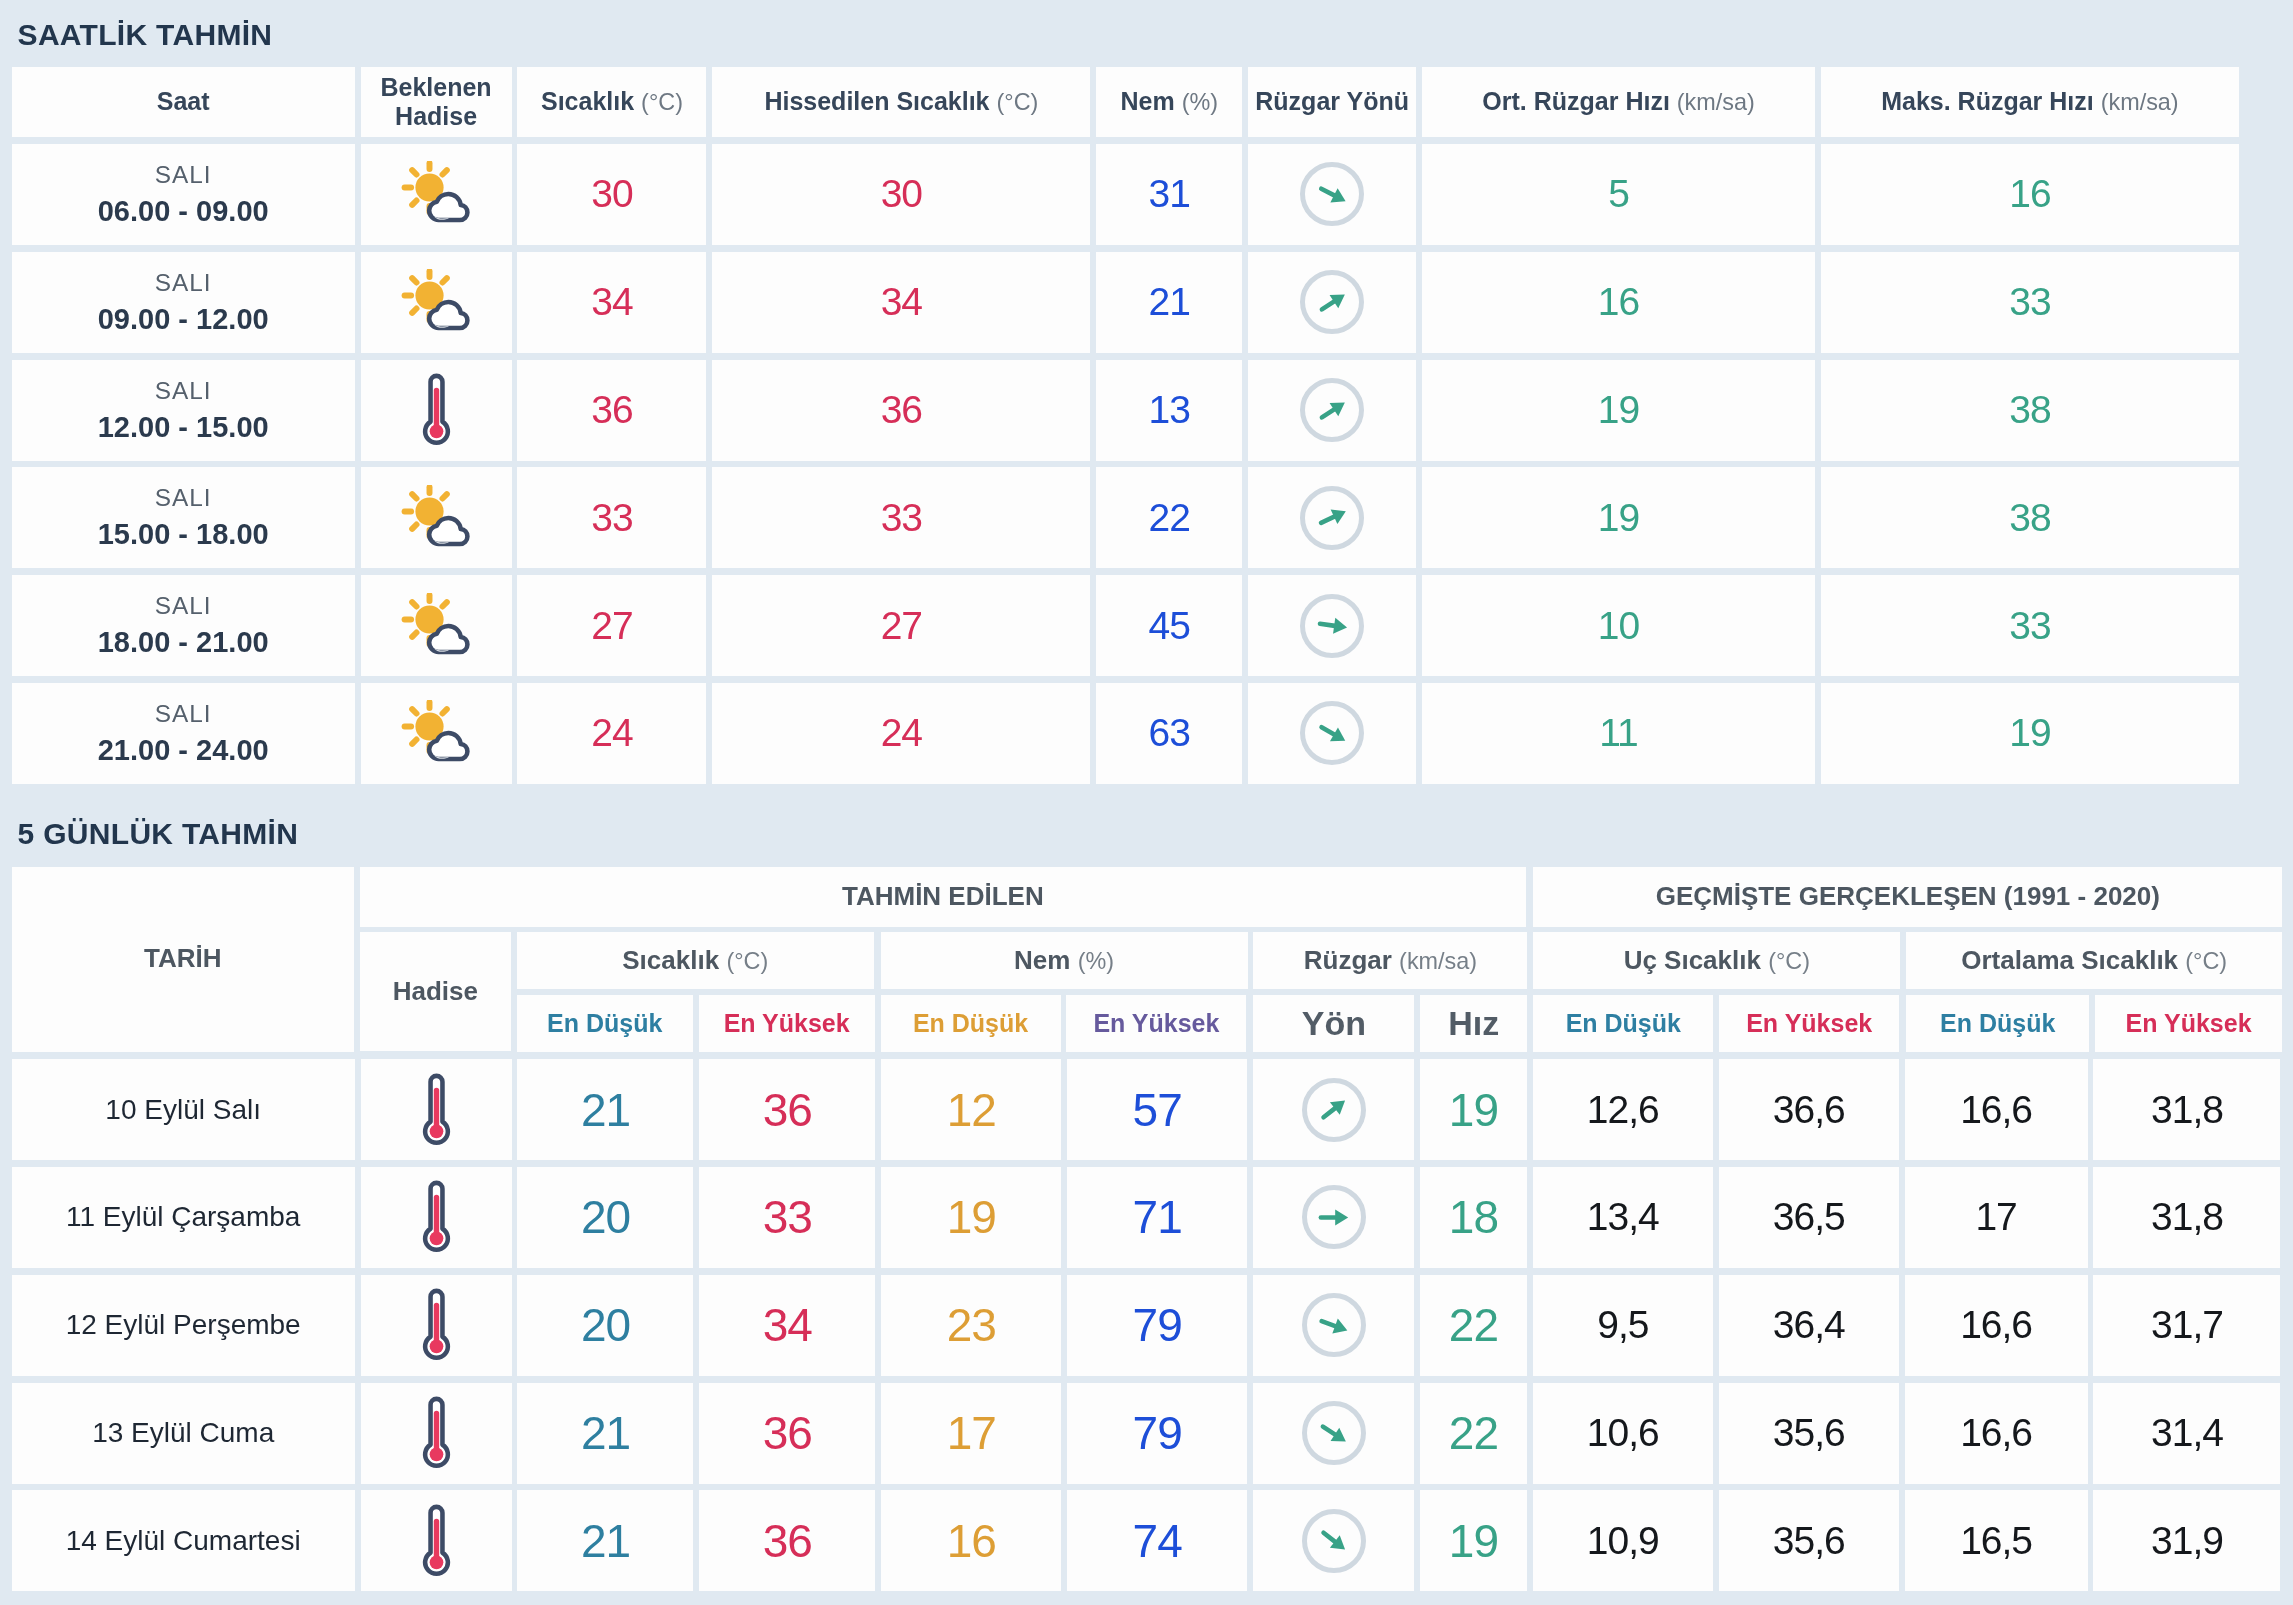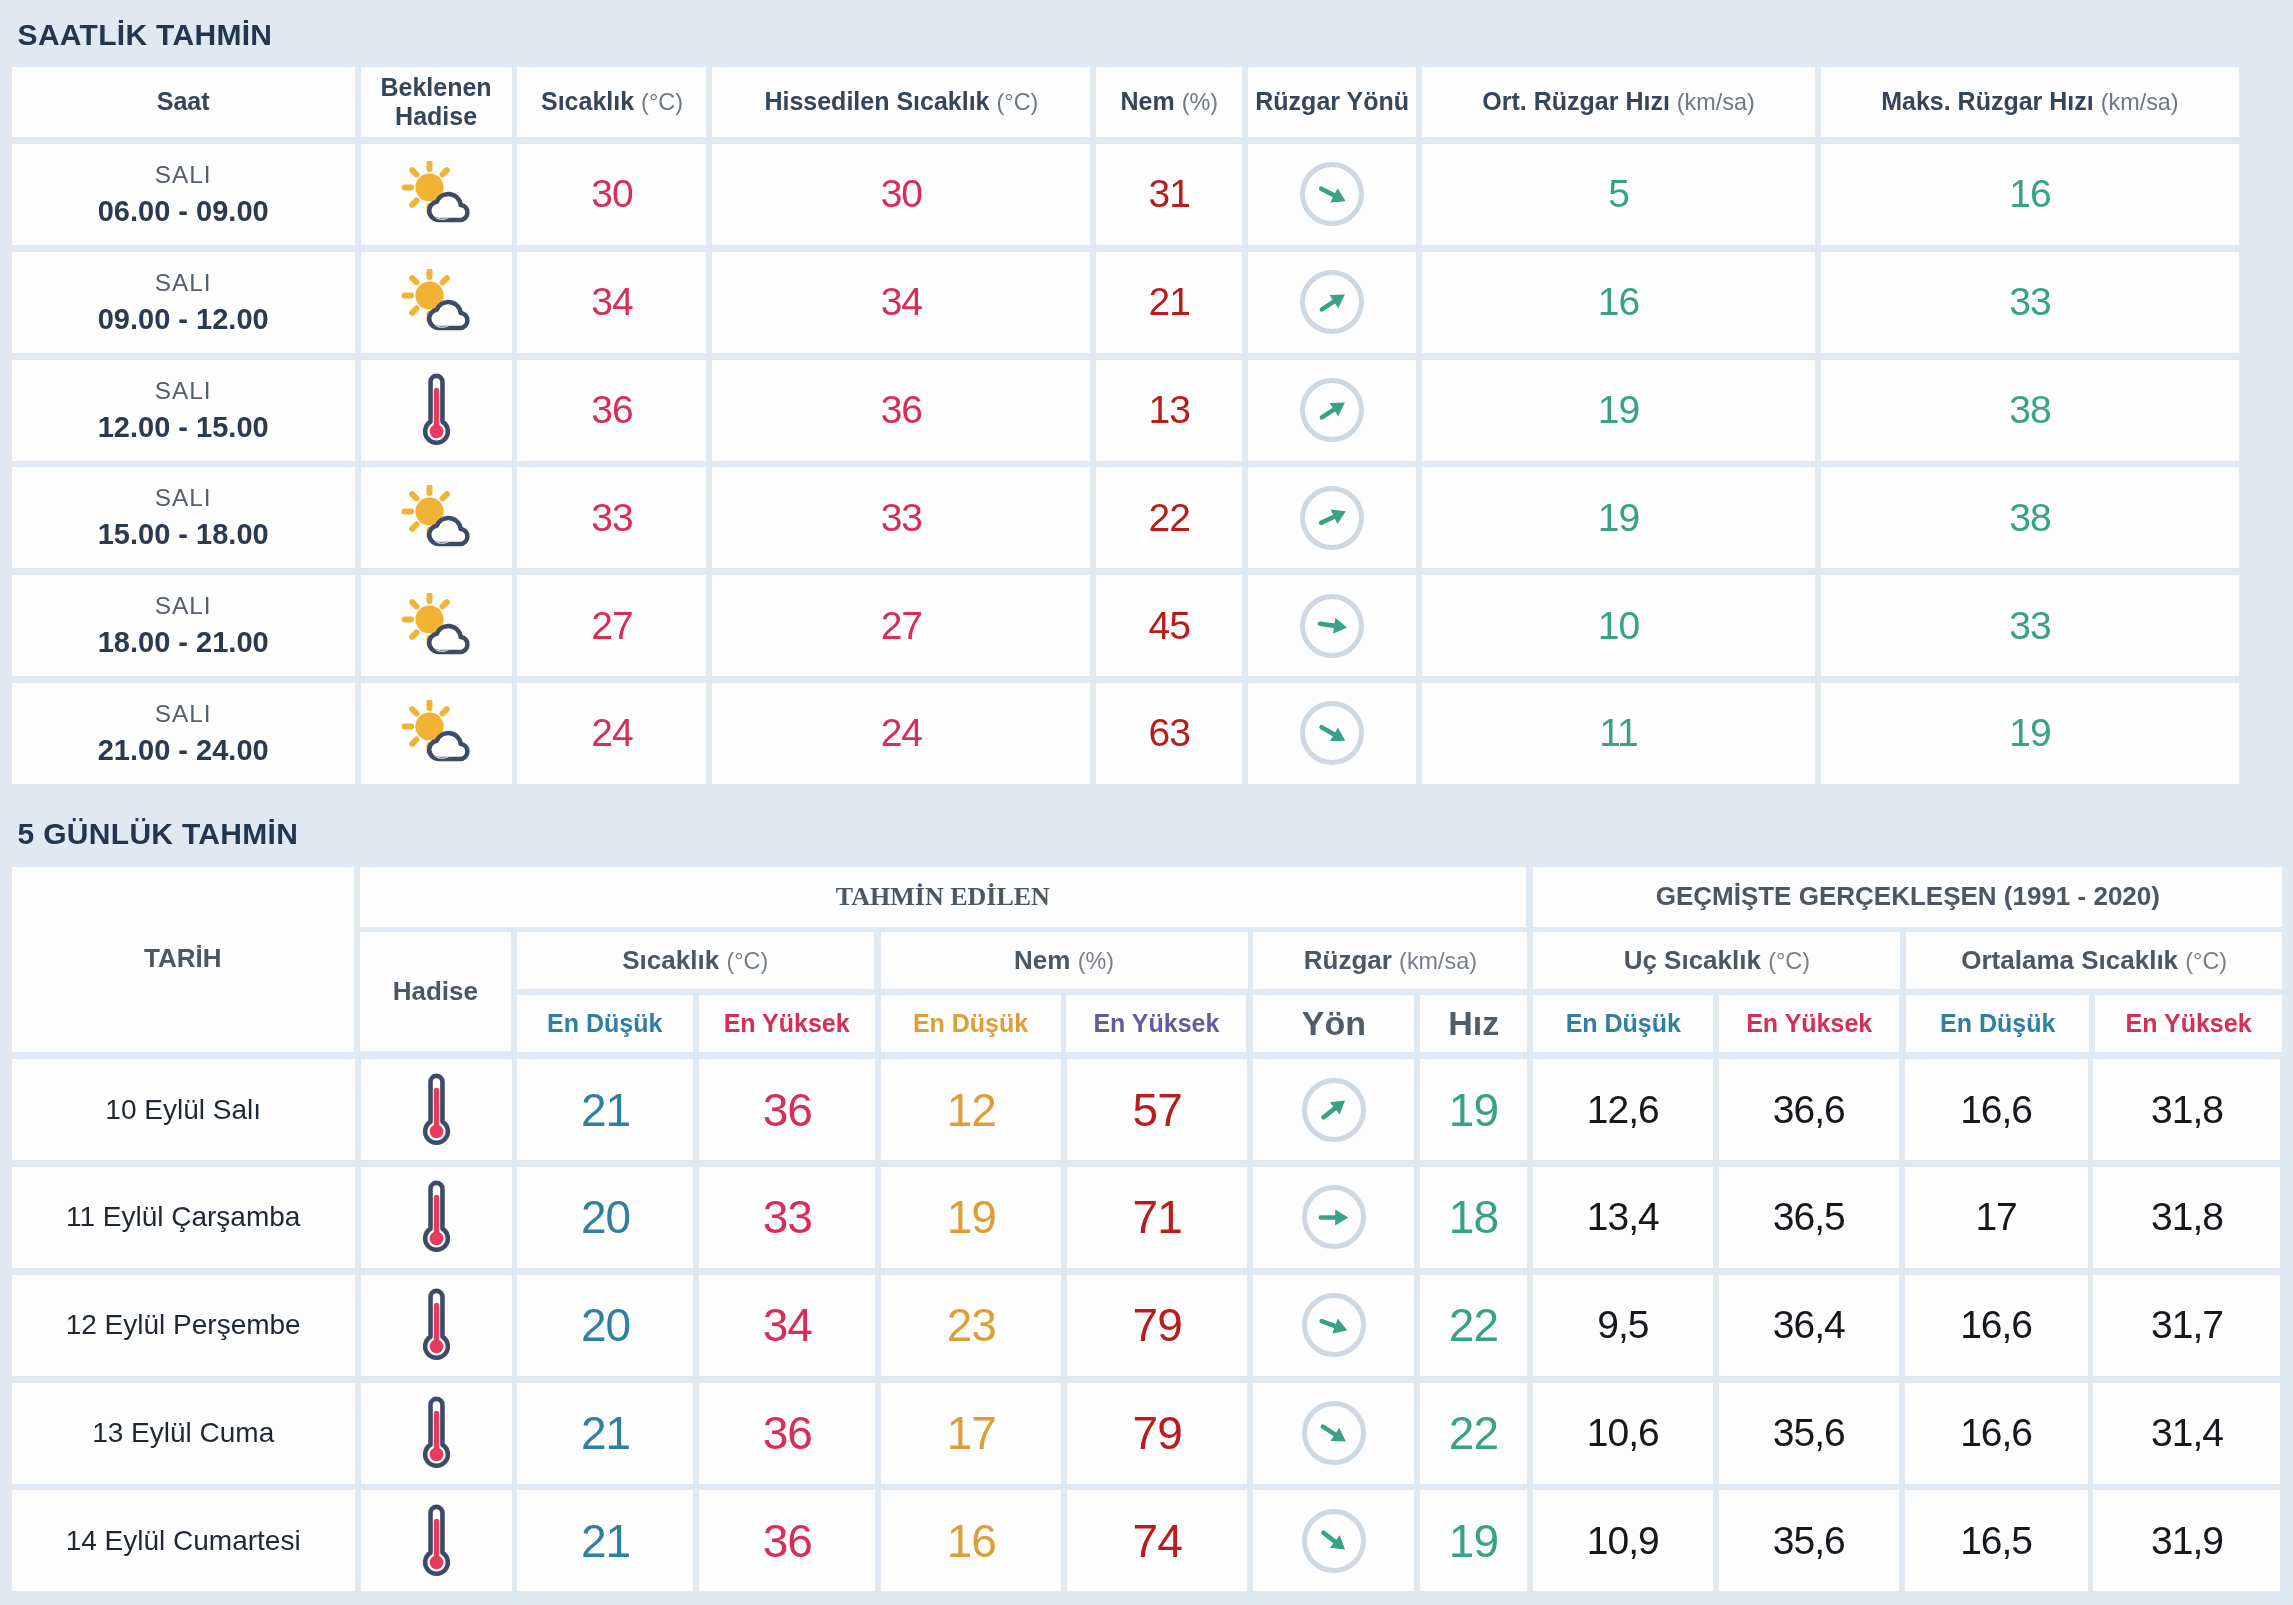--- a/index.html
+++ b/index.html
@@ -24,21 +24,21 @@
   .th .unit{font-weight:400;color:#6e7883;font-size:23.4px;}
   .gth{font-size:26px;font-weight:600;color:#4d5761;line-height:1.15;}
   .gth .unit{font-weight:400;color:#767f88;font-size:23.4px;}
   .sub-blue{color:#2e7fa2;font-size:25px;font-weight:600;}
   .sub-red{color:#d62e58;font-size:25px;font-weight:600;}
   .sub-orange{color:#dd9e35;font-size:25px;font-weight:600;}
   .sub-purple{color:#665a9d;font-size:25px;font-weight:600;}
   .sub-dark{color:#525c66;font-size:34px;font-weight:600;}
   
   .num{font-size:39px;font-weight:500;letter-spacing:-1px;}
-  .red{color:#d62e58;} .purple{color:#b91c1c;} .teal{color:#38a287;}
+  .red{color:#d62e58;} .purple{color:#1d4ed8;} .teal{color:#38a287;}
   .blue{color:#2e7fa0;} .orange{color:#dd9e35;}
   .dnum{font-size:46px;font-weight:500;letter-spacing:-1px;}
   .hist{font-size:39px;font-weight:500;color:#15181c;letter-spacing:-1px;}
   .saat .day{font-size:24.4px;color:#55606c;letter-spacing:1px;margin-bottom:5.9px;}
   .saat .time{font-size:29px;font-weight:600;color:#2b3a4d;}
   .date-label{font-size:28px;color:#1e2733;}
   
   .windcircle{width:64px;height:64px;border:5.9px solid #cfd8e0;border-radius:50%;background:#fdfdfd;display:flex;align-items:center;justify-content:center;box-sizing:border-box;}
   .arr{display:inline-flex;width:37px;height:37px;}
   .arr svg{width:100%;height:100%;}
@@ -321,21 +321,21 @@
     </div>
   </section>
 
   <section style="margin-top:33px;">
     <h2 class="section-title">5 GÜNLÜK TAHMİN</h2>
 
     <div class="trow">
       <div class="cell w-tarih gth h-span-abc">TARİH</div>
 
       <div class="dhead-col">
-        <div class="cell gth h-groupA" style="width:1166px;font-family:Liberation Serif, serif;">TAHMİN EDİLEN</div>
+        <div class="cell gth h-groupA" style="width:1166px;">TAHMİN EDİLEN</div>
         <div class="dhead-rowline">
           <div class="cell w-dhadise gth h-span-bc">Hadise</div>
           <div class="dhead-col">
             <div class="cell gth h-groupB" style="width:357px;">
                 <div><span>Sıcaklık</span> <span class="unit">(°C)</span></div>
               </div>
             <div class="dhead-rowline">
               <div class="cell w-tmin sub-blue h-groupC">En Düşük</div>
               <div class="cell w-tmax sub-red h-groupC">En Yüksek</div>
             </div>

